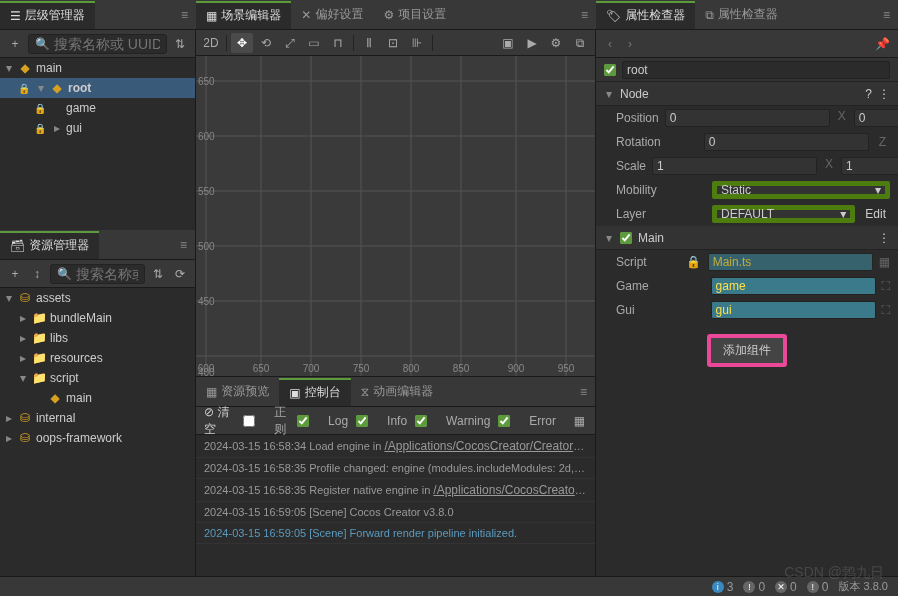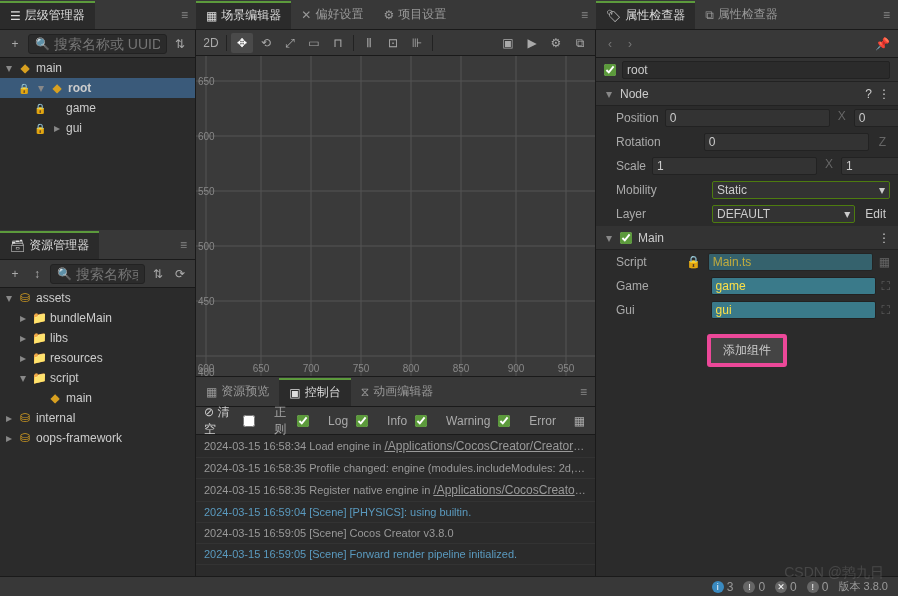--- a/index.html
+++ b/index.html
@@ -63,21 +63,21 @@
 .obj-row { background: #333; height: 24px; display: flex; align-items: center; gap: 6px; padding: 0 8px; border-bottom: 1px solid #222; }
 .obj-row input[type=text] { flex: 1; background: #2b2b2b; border: 1px solid #222; color: #ccc; padding: 2px 4px; height: 18px; border-radius: 2px; }
 .section-hd { background: #333; height: 24px; display: flex; align-items: center; gap: 6px; padding: 0 8px; border-bottom: 1px solid #222; }
 .prop-row { height: 24px; display: flex; align-items: center; padding: 0 8px 0 20px; gap: 6px; }
 .prop-label { width: 90px; color: #aaa; }
 .prop-input { flex: 1; background: #333; border: 1px solid #222; color: #ccc; padding: 2px 4px; height: 18px; border-radius: 2px; }
 .prop-input.node-ref { background: #3a7a8a; color: #fde047; }
 .xy-pair { display: flex; gap: 4px; flex: 1; }
 .xy-pair .prop-input { flex: 1; }
 .xy-label { color: #666; padding: 0 4px; }
-.select { flex: 1; background: #333; border: 1px solid #4d7c0f; color: #ccc; padding: 2px 4px; height: 18px; border-radius: 2px; display: flex; align-items: center; justify-content: space-between; }
+.select { flex: 1; background: #333; border: 5px solid #4d7c0f; color: #ccc; padding: 2px 4px; height: 18px; border-radius: 2px; display: flex; align-items: center; justify-content: space-between; }
 .btn { background: #444; border: 4px solid #ec4899; color: #ccc; padding: 4px 12px; border-radius: 3px; cursor: pointer; }
 .add-comp { display: flex; justify-content: center; padding: 12px; }
 
 
 .status-bar { grid-column: 1 / 4; background: #383838; height: 20px; display: flex; align-items: center; justify-content: flex-end; gap: 10px; padding: 0 10px; border-top: 1px solid #1a1a1a; }
 .status-item { display: flex; align-items: center; gap: 3px; color: #999; font-size: 11px; }
 .status-dot { width: 12px; height: 12px; border-radius: 50%; display: inline-flex; align-items: center; justify-content: center; font-size: 9px; color: #fff; }
 .dot-info { background: #3a8ac0; }
 .dot-gray { background: #666; }
 .watermark { position: absolute; right: 14px; bottom: 14px; color: rgba(200,200,200,0.18); font-size: 14px; pointer-events: none; }
@@ -328,21 +328,20 @@
             <input type="checkbox" checked="" style="">
             <span>Error</span>
           </label>
         <div class="spacer"></div>
         <div class="icon-btn">▦</div>
       </div>
       <div class="console-log" id="console-log">
           <div class="log-line ">2024-03-15 16:58:34 Load engine in <a>/Applications/CocosCreator/Creator/3.8.0.</a></div>
           <div class="log-line ">2024-03-15 16:58:35 Profile changed: engine (modules.includeModules: 2d,an…</div>
           <div class="log-line ">2024-03-15 16:58:35 Register native engine in <a>/Applications/CocosCreator/Cre</a></div>
-          <div class="log-line info">2024-03-15 16:59:04 [Scene] [PHYSICS]: using builtin.</div>
           <div class="log-line ">2024-03-15 16:59:05 [Scene] Cocos Creator v3.8.0</div>
           <div class="log-line info">2024-03-15 16:59:05 [Scene] Forward render pipeline initialized.</div>
         </div>
     </div>
   </div>
 
   <div class="right-col">
     <div class="insp-tb">
       <span class="nav-arrow">‹</span>
       <span class="nav-arrow">›</span>

